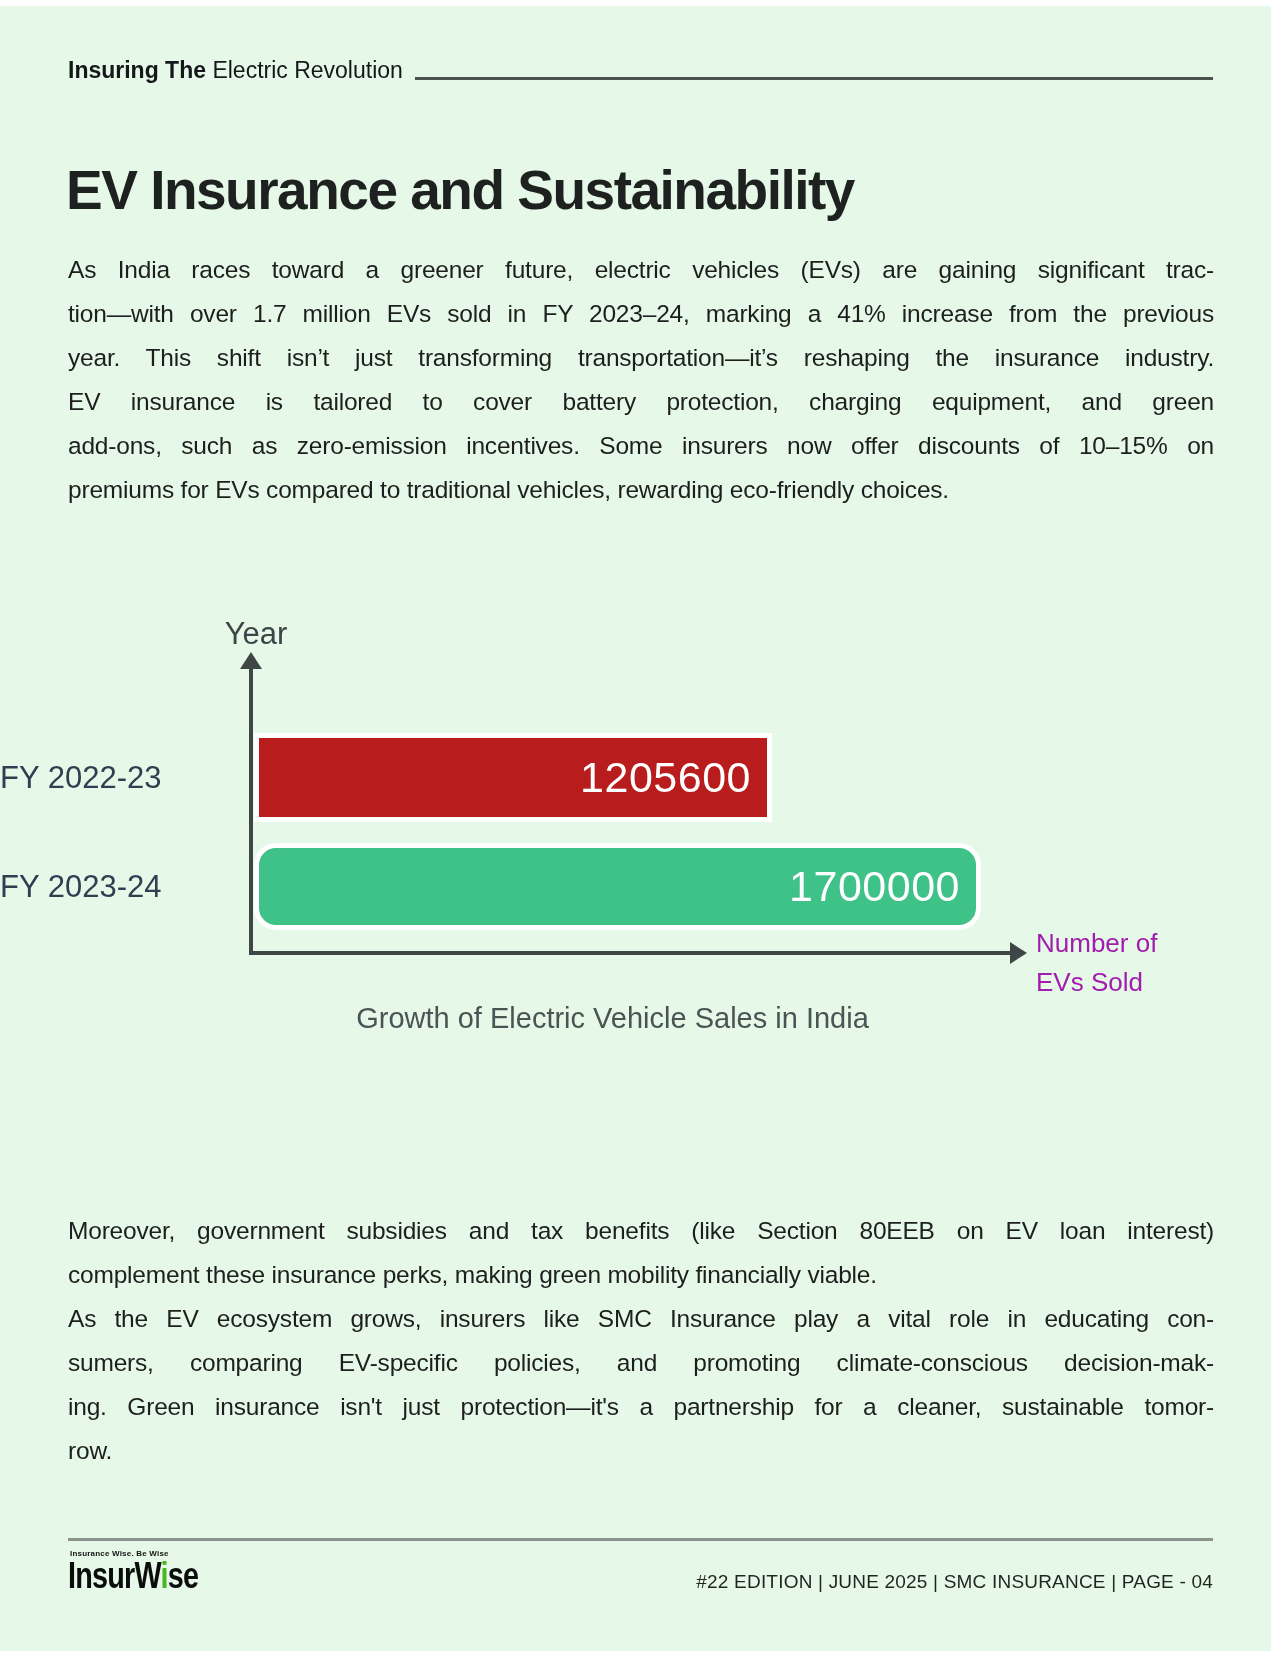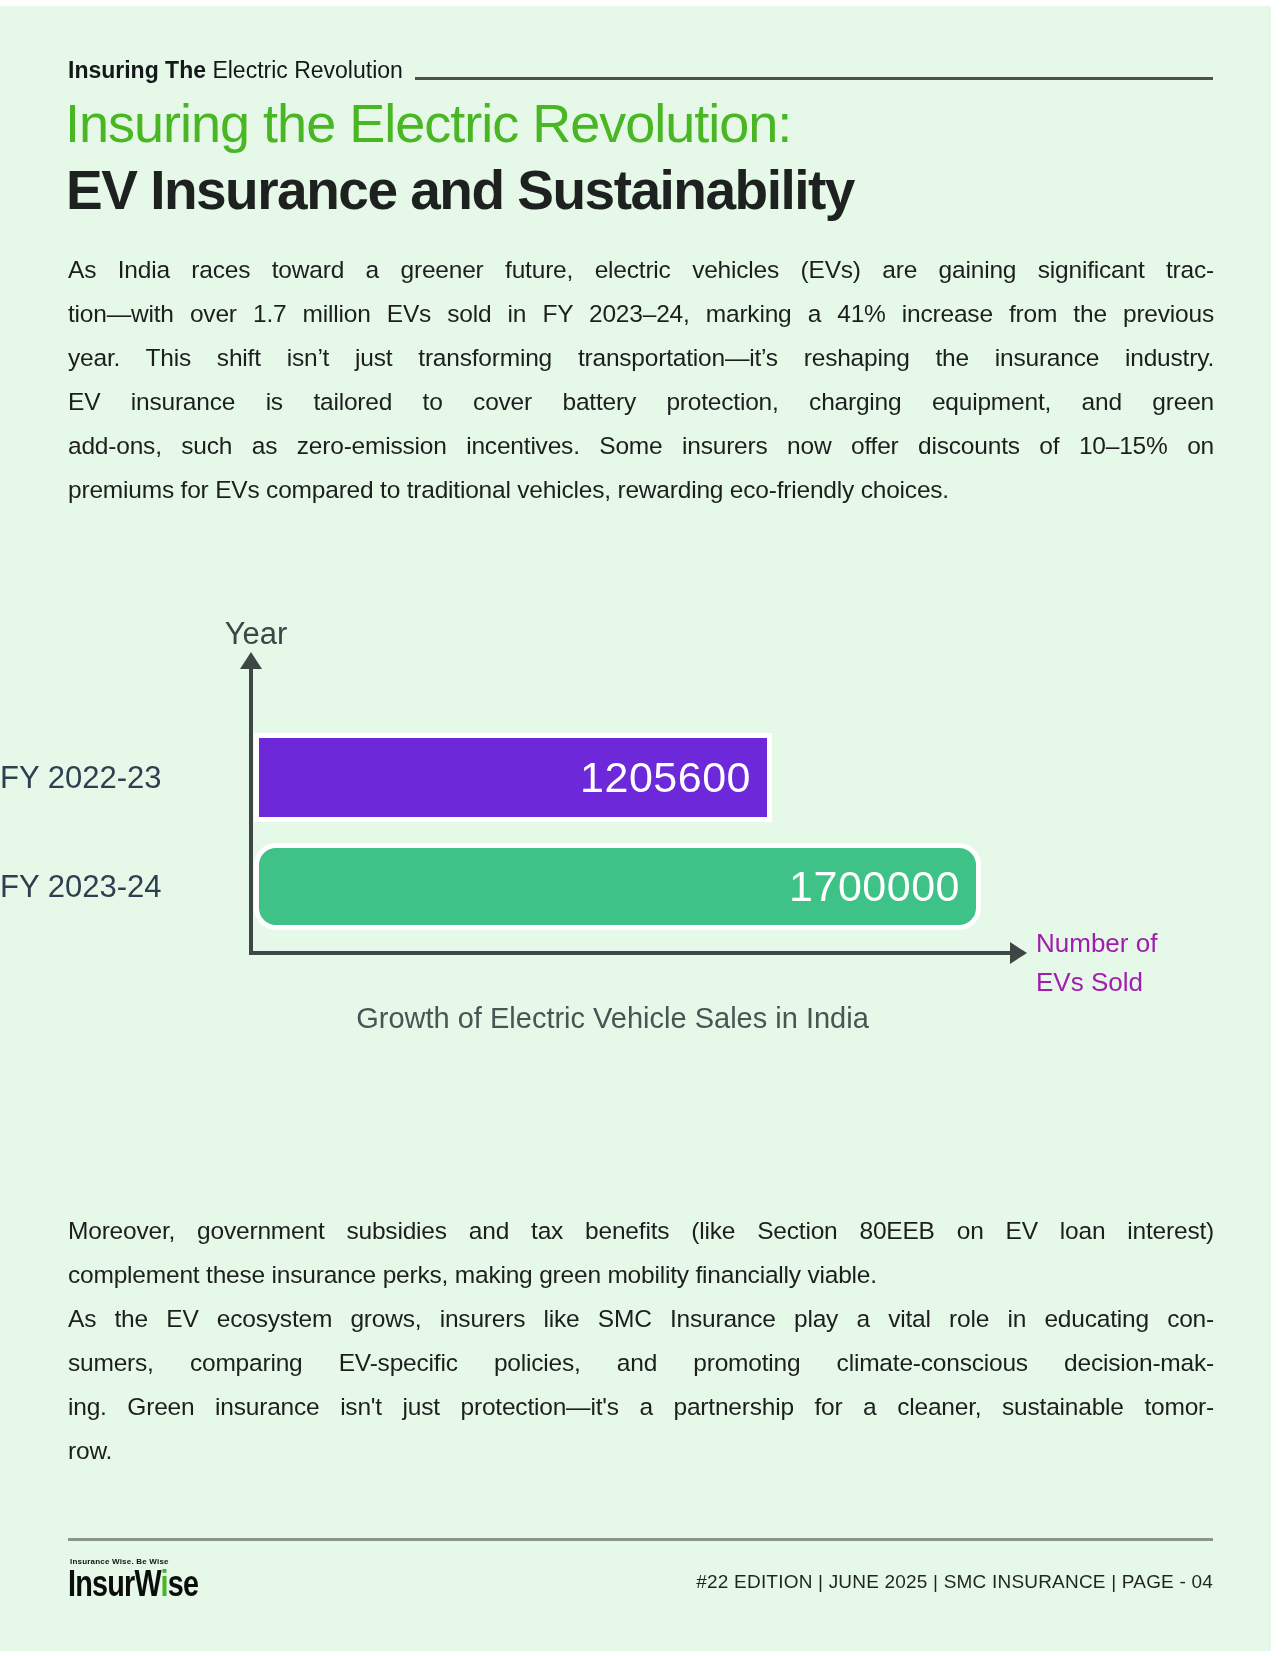--- a/index.html
+++ b/index.html
@@ -57,62 +57,61 @@
   .bar.row-0 { top:143px; height:79px; }
   .bar.row-1 { top:253px; height:77px; }
   .bar-value { color:#ffffff; font-size:43px; padding-right:16px; letter-spacing:0.5px; }
   .x-axis-label { position:absolute; left:1036px; top:334px; width:175px;
     font-size:26px; line-height:39px; color:#a21caf; }
   .chart-title { position:absolute; left:0; top:412px; width:1225px; text-align:center;
     font-size:29px; color:#4a5454; }
 
   
   .footer-rule { position:absolute; left:68px; top:1538px; width:1145px; height:3px; background:#8b948c; }
-  .logo { position:absolute; left:68px; top:1549px; width:260px;margin-top:8px; }
+  .logo { position:absolute; left:68px; top:1549px; width:260px; }
   .logo-tagline { font-size:8px; font-weight:700; color:#101311; letter-spacing:0.2px; margin-left:2px; }
   .logo-wordmark { font-size:36px; font-weight:700; color:#0b0d0c; letter-spacing:-1px;
     transform:scaleX(0.8); transform-origin:left top; white-space:nowrap; line-height:36px; }
   .logo-wordmark .lg { color:#49b624; }
   .edition { position:absolute; right:68px; top:1571px; font-size:19px; color:#1f2521;
     letter-spacing:0.2px; text-align:center; }
 </style>
 </head>
 <body>
 
 <div class="page">
   <div class="edge edge-top"></div>
   <div class="edge edge-right"></div>
   <div class="edge edge-bottom"></div>
 
   <div class="kicker">
     <span class="kicker-text"><span class="kb">Insuring The</span><span> Electric Revolution</span></span>
     <span class="kicker-rule"></span>
   </div>
 
-  <div class="title-green">Insuring the Electric Revolution:</div>
   <div class="title-dark">EV Insurance and Sustainability</div>
 
   <div class="para para-intro">
       <div class="pline">As India races toward a greener future, electric vehicles (EVs) are gaining significant trac-</div>
       <div class="pline">tion—with over 1.7 million EVs sold in FY 2023–24, marking a 41% increase from the previous</div>
       <div class="pline">year. This shift isn’t just transforming transportation—it’s reshaping the insurance industry.</div>
       <div class="pline">EV insurance is tailored to cover battery protection, charging equipment, and green</div>
       <div class="pline">add-ons, such as zero-emission incentives. Some insurers now offer discounts of 10–15% on</div>
       <div class="pline pl-last">premiums for EVs compared to traditional vehicles, rewarding eco-friendly choices.</div>
     </div>
 
   <div class="chart">
     <div class="year-label">Year</div>
     <div class="y-arrow"></div>
     <div class="y-axis"></div>
     <div class="x-axis"></div>
     <div class="x-arrow"></div>
     <div id="chart-rows">
         <div class="bar-label row-0">FY 2022-23</div>
-        <div class="bar row-0" style="background: #6d28d9; width: 508px;">
+        <div class="bar row-0" style="background: #b91c1c; width: 508px;">
           <span class="bar-value" style="color: rgb(255, 255, 255);">1205600</span>
         </div>
         <div class="bar-label row-1">FY 2023-24</div>
         <div class="bar row-1" style="background: rgb(62, 194, 135); width: 717px; border-radius: 22px;">
           <span class="bar-value" style="color: rgb(255, 255, 255);">1700000</span>
         </div>
       </div>
     <div class="x-axis-label">Number of EVs Sold</div>
     <div class="chart-title">Growth of Electric Vehicle Sales in India</div>
   </div>

